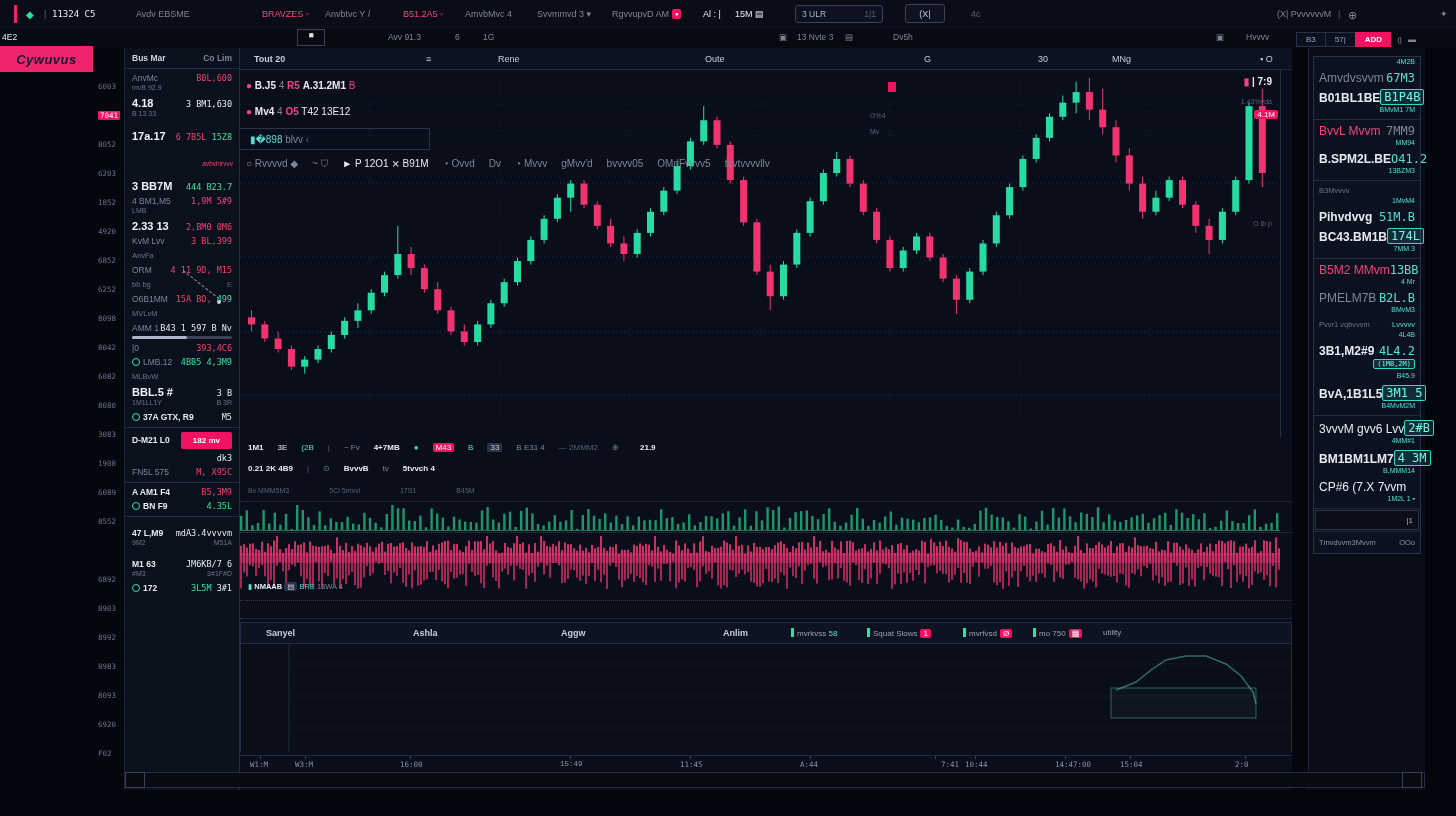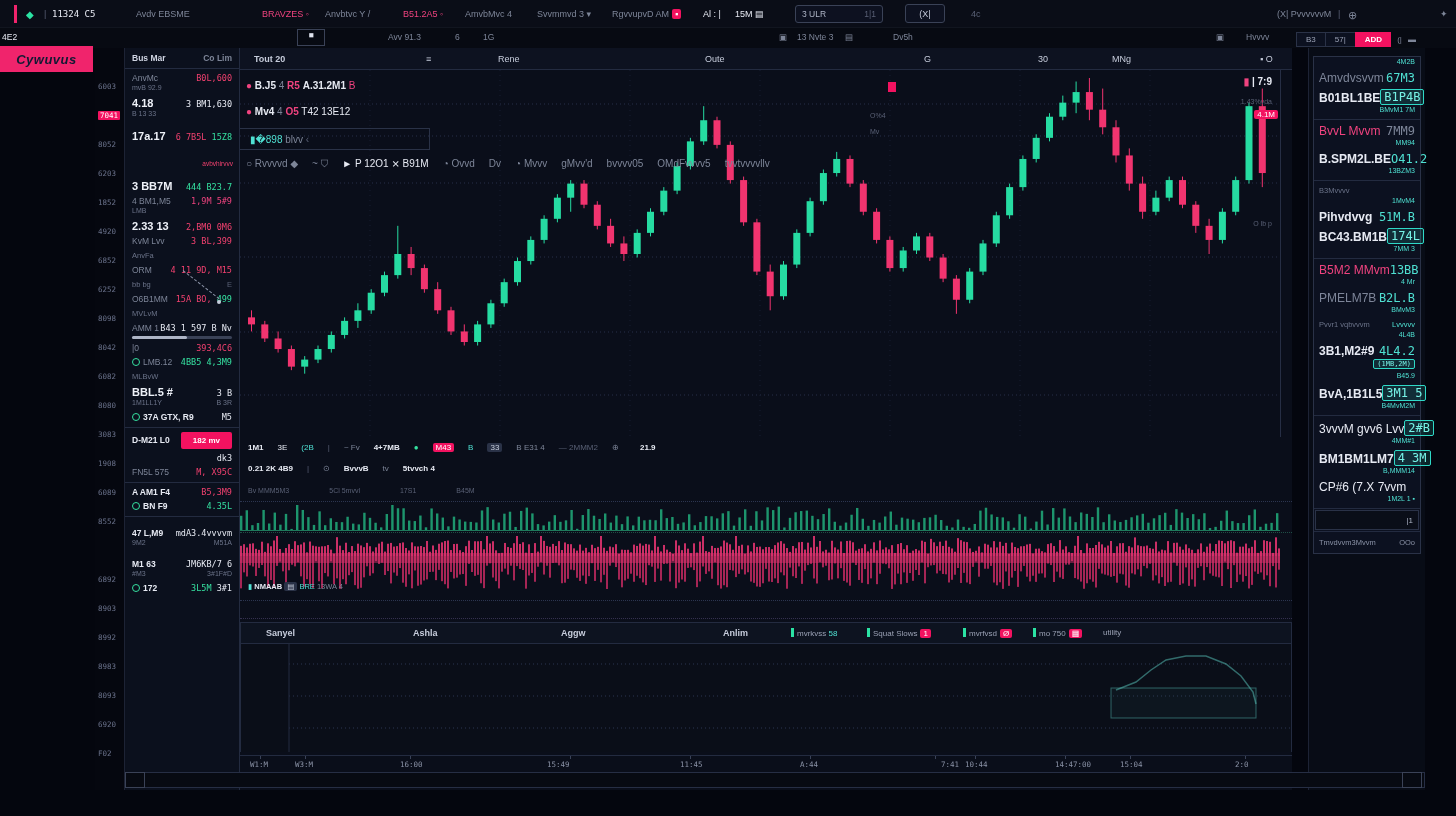--- a/index.html
+++ b/index.html
@@ -1614,21 +1614,21 @@
           <polyline points="875,46 895,38 910,26 925,16 945,12 965,12 985,20 1000,32 1012,48 1015,60" fill="none" stroke="rgba(90,200,190,0.5)" stroke-width="1.5"></polyline>
         </svg>
     </div>
     <div id="timeaxis">
         <span class="time-label" style="left: 10px;">W1:M</span>
         <span style="position: absolute; top: 0px; left: 20px; width: 1px; height: 3px; background: rgb(58, 66, 87);"></span>
         <span class="time-label" style="left: 55px;">W3:M</span>
         <span style="position: absolute; top: 0px; left: 65px; width: 1px; height: 3px; background: rgb(58, 66, 87);"></span>
         <span class="time-label" style="left: 160px;">16:00</span>
         <span style="position: absolute; top: 0px; left: 170px; width: 1px; height: 3px; background: rgb(58, 66, 87);"></span>
-        <span class="time-label" style="left: 307px;">15:49</span>
+        <span class="time-label" style="left: 320px; font-family: Liberation Mono, monospace;">15:49</span>
         <span style="position: absolute; top: 0px; left: 330px; width: 1px; height: 3px; background: rgb(58, 66, 87);"></span>
         <span class="time-label" style="left: 440px;">11:45</span>
         <span style="position: absolute; top: 0px; left: 450px; width: 1px; height: 3px; background: rgb(58, 66, 87);"></span>
         <span class="time-label" style="left: 560px;">A:44</span>
         <span style="position: absolute; top: 0px; left: 570px; width: 1px; height: 3px; background: rgb(58, 66, 87);"></span>
         <span class="time-label" style="left: 685px; margin-left: 16px;">7:41</span>
         <span style="position: absolute; top: 0px; left: 695px; width: 1px; height: 3px; background: rgb(58, 66, 87);"></span>
         <span class="time-label" style="left: 725px;">10:44</span>
         <span style="position: absolute; top: 0px; left: 735px; width: 1px; height: 3px; background: rgb(58, 66, 87);"></span>
         <span class="time-label" style="left: 815px;">14:47:00</span>

